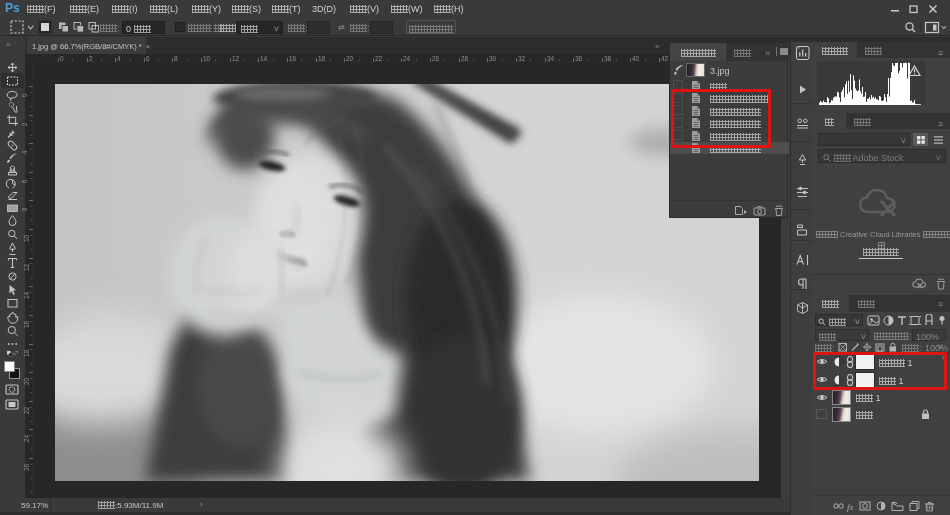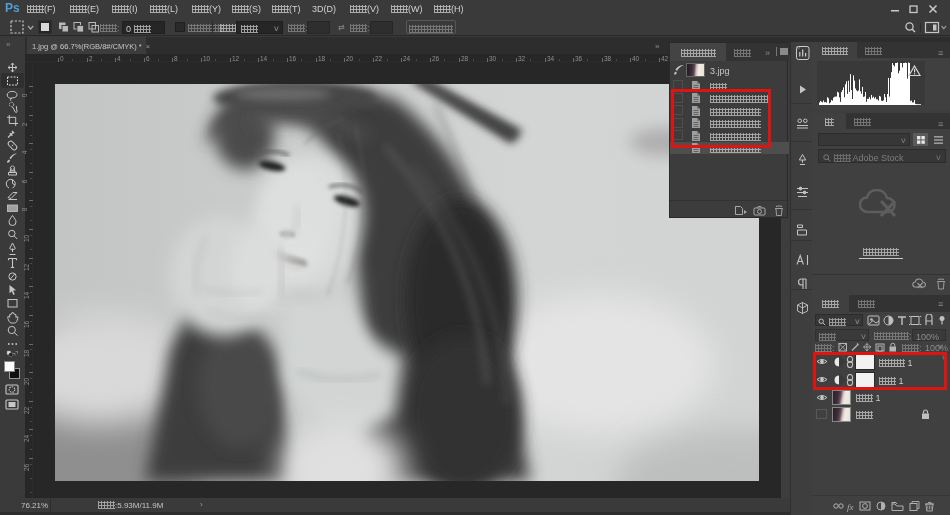--- a/index.html
+++ b/index.html
@@ -337,21 +337,21 @@
     <path d="M300,42 Q322,120 292,200" fill="none" stroke="#6a6a6a" stroke-width="1.3" opacity=".55" filter="url(#b2)"></path>
     <path d="M284,50 Q302,132 272,212" fill="none" stroke="#757575" stroke-width="1.1" opacity=".5" filter="url(#b2)"></path>
     <path d="M250,60 Q268,40 290,34" fill="none" stroke="#606060" stroke-width="1.4" opacity=".6" filter="url(#b2)"></path>
   </svg>
   </div>
 </div>
 
 <div class="ab" style="left:781px;top:54px;width:9px;height:444px;background:#3d3d3d"></div>
 
 <div class="ab" style="left:0;top:498px;width:790px;height:14px;background:#3a3a3a;color:#c4c4c4;font-size:8px">
-  <span class="ab" style="left:21px;top:3px">76.21%</span>
+  <span class="ab" style="left:21px;top:3px">59.17%</span>
     <i class="ab" style="left:50px;top:0;width:1px;height:14px;background:#2e2e2e"></i>
   <span class="ab" style="left:98px;top:3px"><span class="z" style="width:17px"></span>:5.93M/11.9M</span>
   <span class="ab" style="left:200px;top:2px;color:#9a9a9a">›</span>
 </div>
 <div class="ab" style="left:0;top:512px;width:950px;height:3px;background:#2d2d2d"></div>
 
 <div class="ab" style="left:790px;top:37px;width:22px;height:478px;background:#3e3e3e;border-left:1px solid #2f2f2f" id="dockstrip">
   <div class="ab dim" style="left:5px;top:6px;font-size:8px;letter-spacing:-1px">»</div>
   <svg class="ab" style="left:4px;top:8px" width="15" height="280" viewBox="0 0 15 280" stroke="#c4c4c4" fill="none" stroke-width="1">
     <rect x="1.5" y="1.5" width="12.5" height="13" rx="2" stroke="#cccccc"></rect>
@@ -541,20 +541,23 @@
           <circle cx="3.2" cy="3.2" r="2.4" fill="none" stroke="#7c7c7c"></circle>
           <path d="M5,5 l2.3,2.3" stroke="#7c7c7c"></path>
         </svg>
       <span class="z" style="width:17px"></span> Adobe Stock<span class="ab" style="right:4px;top:3px">˅</span>
     </div>
 
     <svg class="ab" style="left:47px;top:60px" width="44" height="32" viewBox="0 0 44 32">
       <path d="M9,23 C4,23 1,19.5 1,15.5 C1,11.5 4,8.5 8,8.5 C9,4 13,1 17.5,1 C23,1 27,4.5 28,9 C32,9 35.5,12 35.5,16 C35.5,19.5 33,22.5 29.5,23 Z" fill="none" stroke="#5d5d5d" stroke-width="2.6"></path>
       <path d="M22,12 L36,27 M36,12 L22,27" stroke="#5d5d5d" stroke-width="3.2"></path>
     </svg>
+    <div class="ab" style="left:4px;top:100px;width:130px;text-align:center;color:#999;line-height:11px;font-size:7.5px;white-space:nowrap">
+      <span class="zs" style="width:22px"></span> Creative Cloud Libraries <span class="zs" style="width:29px"></span><br><span class="zs" style="width:7px"></span>
+    </div>
     <div class="ab" style="left:47px;top:118px;width:44px;border-bottom:1px solid #c9c9c9;color:#c9c9c9;font-weight:bold;text-align:center;padding-bottom:1px"><span class="z" style="width:36px"></span></div>
     <div class="ab" style="left:0;top:145px;width:138px;height:1px;background:#343434"></div>
     <svg class="ab" style="left:100px;top:149px" width="34" height="12" viewBox="0 0 34 12" stroke="#9a9a9a" fill="none">
       <path d="M3.5,9 C1.8,9 0.8,7.8 0.8,6.4 C0.8,5 1.8,4 3.2,4 C3.6,2.2 5,1 6.8,1 C8.9,1 10.4,2.4 10.8,4.2 C12.2,4.2 13.4,5.3 13.4,6.7 C13.4,7.9 12.5,8.9 11.3,9 Z" stroke-width="1.1"></path>
         <path d="M5.5,5 l5,5 M10.5,5 l-5,5" stroke-width="1.2"></path>
       <g transform="translate(24,1)" stroke-width="1">
           <path d="M1,2.5 h8 m-1.5,-1.5 v-0.8 h-5 v0.8 M2,3 l0.6,7 h4.8 l0.6,-7"></path>
         </g>
     </svg>
   </div>

